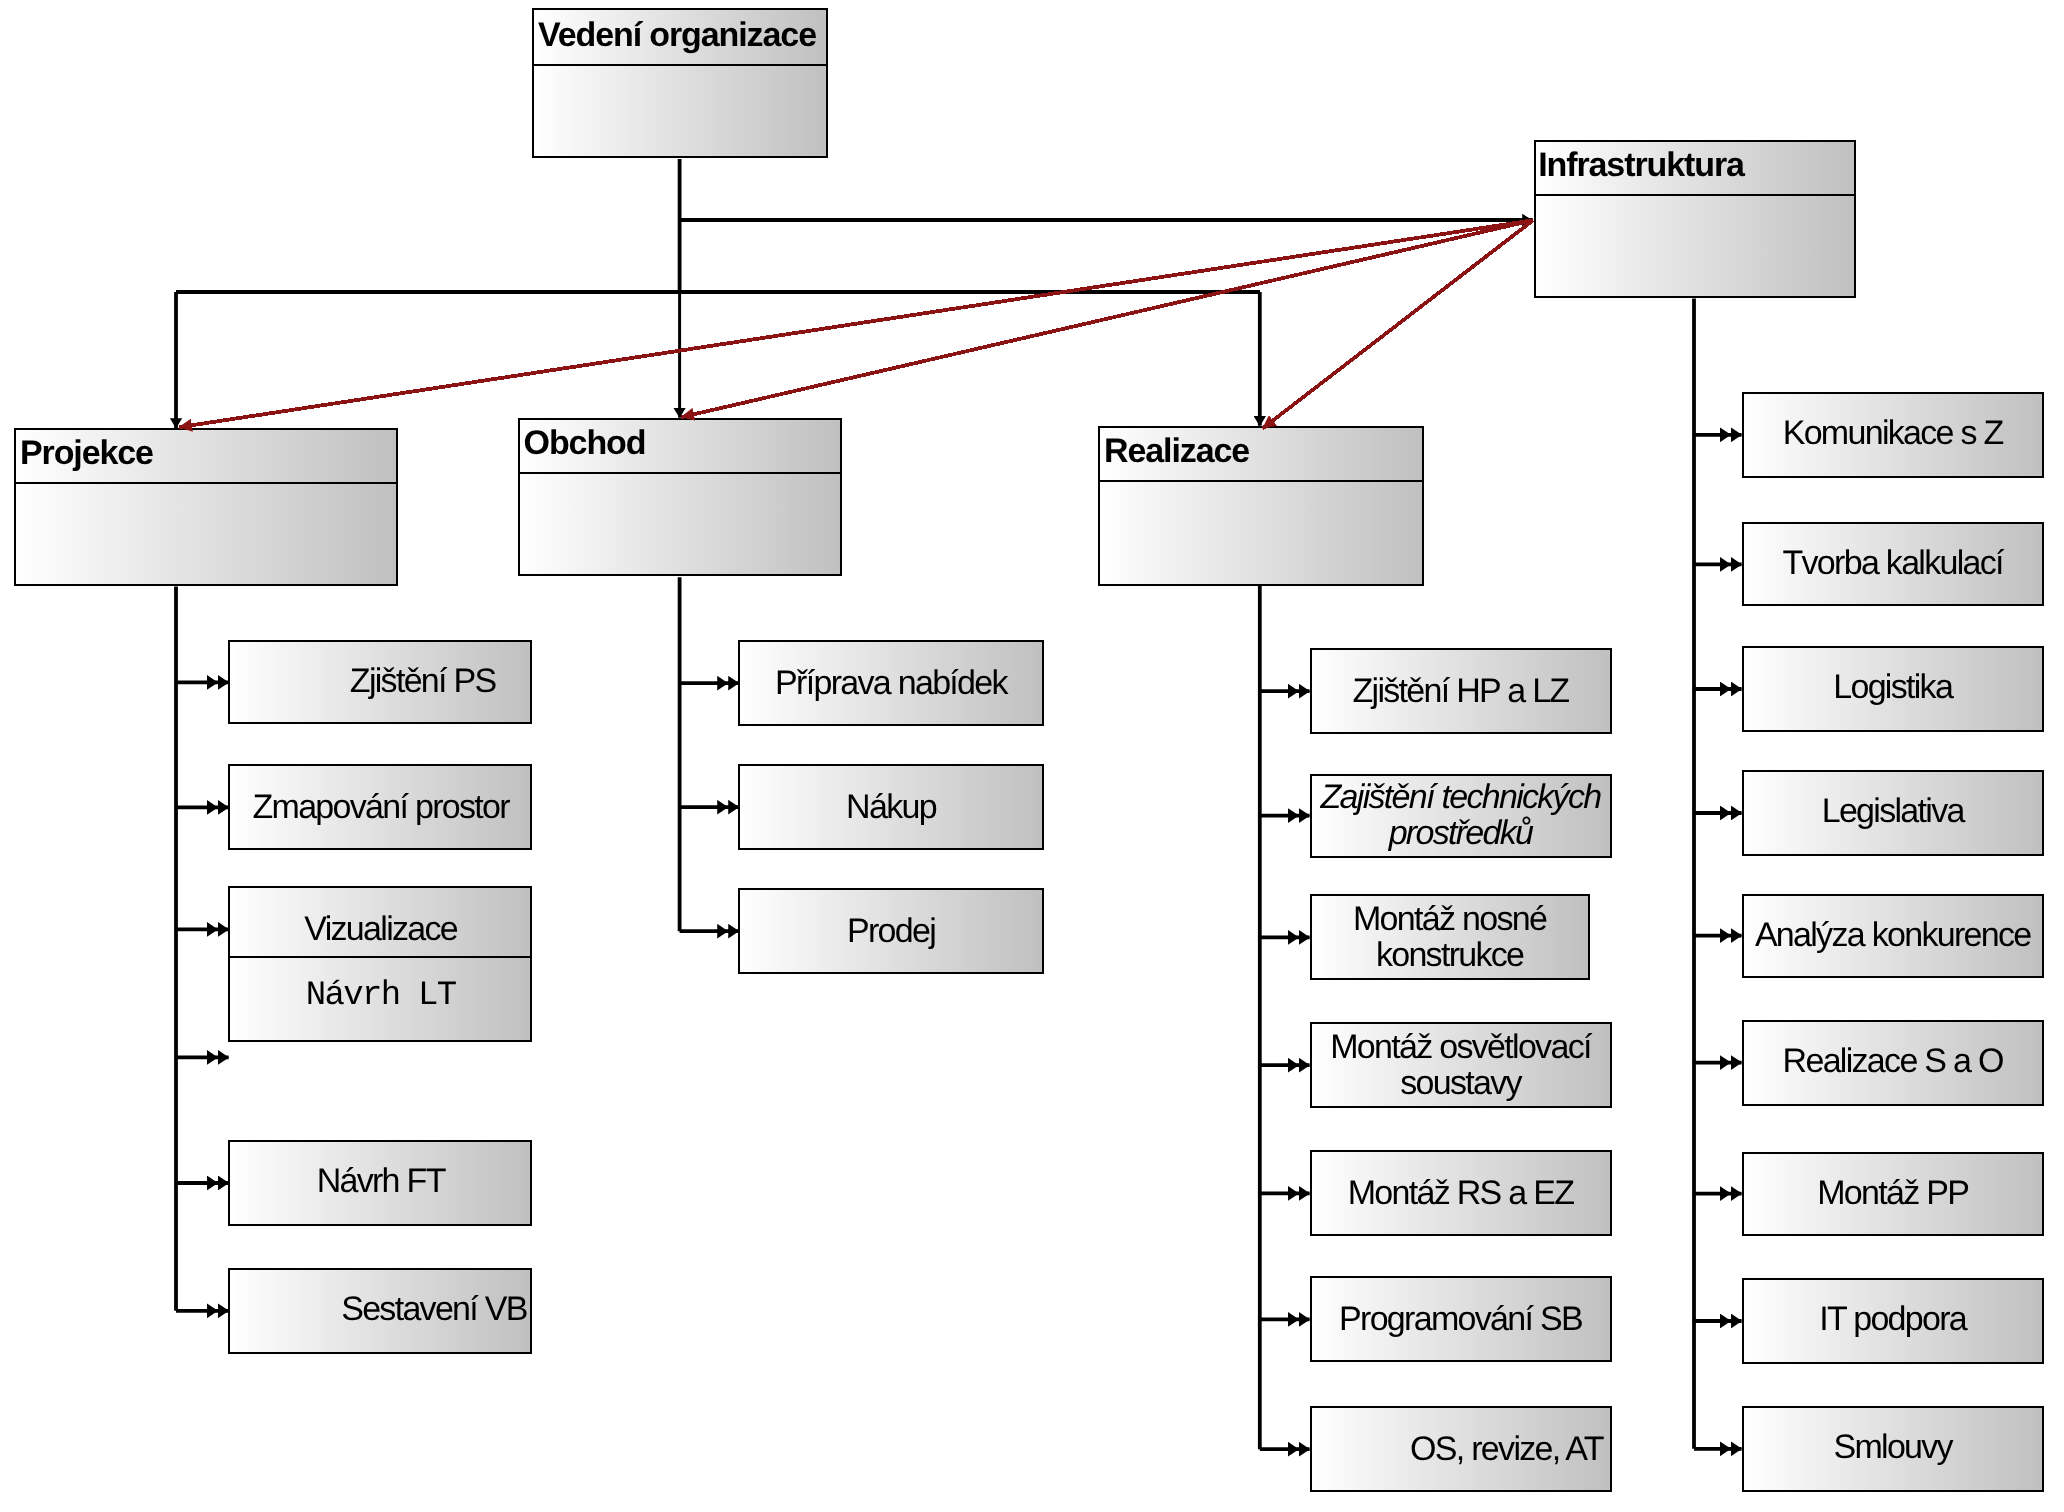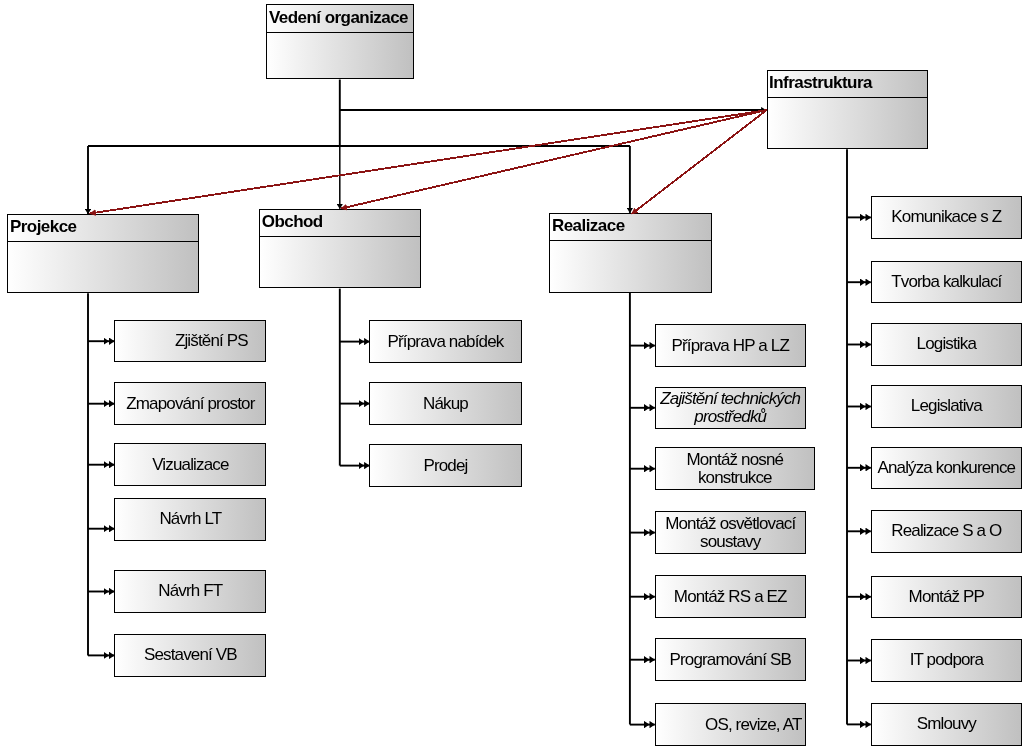--- a/index.html
+++ b/index.html
@@ -104,45 +104,45 @@
 
   <div class="node leaf" style="left:114.3px;top:319.9px;width:152.1px;height:42.6px;padding-left:42px;">
       <span>Zjištění PS</span>
     </div>
   <div class="node leaf" style="left:114.3px;top:382.4px;width:152.1px;height:42.6px;">
       <span>Zmapování prostor</span>
     </div>
   <div class="node leaf" style="left:114.3px;top:443.4px;width:152.1px;height:42.6px;">
       <span>Vizualizace</span>
     </div>
-  <div class="node leaf" style="left:114.3px;top:498px;width:152.1px;height:42.6px;">
+  <div class="node leaf" style="left:114.3px;top:478px;width:152.1px;height:42.6px;font-family:Liberation Mono, monospace;">
       <span>Návrh LT</span>
     </div>
   <div class="node leaf" style="left:114.3px;top:570.2px;width:152.1px;height:42.6px;">
       <span>Návrh FT</span>
     </div>
-  <div class="node leaf" style="left:114.3px;top:634.1px;width:152.1px;height:42.6px;">
+  <div class="node leaf" style="left:114.3px;top:634.1px;width:152.1px;height:42.6px;justify-content:flex-end;">
       <span>Sestavení VB</span>
     </div>
   <div class="node leaf" style="left:369.4px;top:320.3px;width:152.2px;height:42.6px;">
       <span>Příprava nabídek</span>
     </div>
   <div class="node leaf" style="left:369.4px;top:382.3px;width:152.2px;height:42.6px;">
       <span>Nákup</span>
     </div>
   <div class="node leaf" style="left:369.4px;top:444.3px;width:152.2px;height:42.6px;text-align:right;">
       <span>Prodej</span>
     </div>
   <div class="node leaf" style="left:654.8px;top:324.3px;width:150.9px;height:42.6px;">
-      <span>Příprava HP a LZ</span>
+      <span>Zjištění HP a LZ</span>
     </div>
   <div class="node leaf" style="left:654.8px;top:386.5px;width:150.9px;height:42.6px;font-style:italic;">
       <span>Zajištění technických prostředků</span>
     </div>
-  <div class="node leaf" style="left:654.8px;top:447.4px;width:160px;height:42.6px;">
+  <div class="node leaf" style="left:654.8px;top:447.4px;width:140px;height:42.6px;">
       <span>Montáž nosné konstrukce</span>
     </div>
   <div class="node leaf" style="left:654.8px;top:511.3px;width:150.9px;height:42.6px;">
       <span>Montáž osvětlovací soustavy</span>
     </div>
   <div class="node leaf" style="left:654.8px;top:575.4px;width:150.9px;height:42.6px;">
       <span>Montáž RS a EZ</span>
     </div>
   <div class="node leaf" style="left:654.8px;top:638.4px;width:150.9px;height:42.6px;">
       <span>Programování SB</span>

